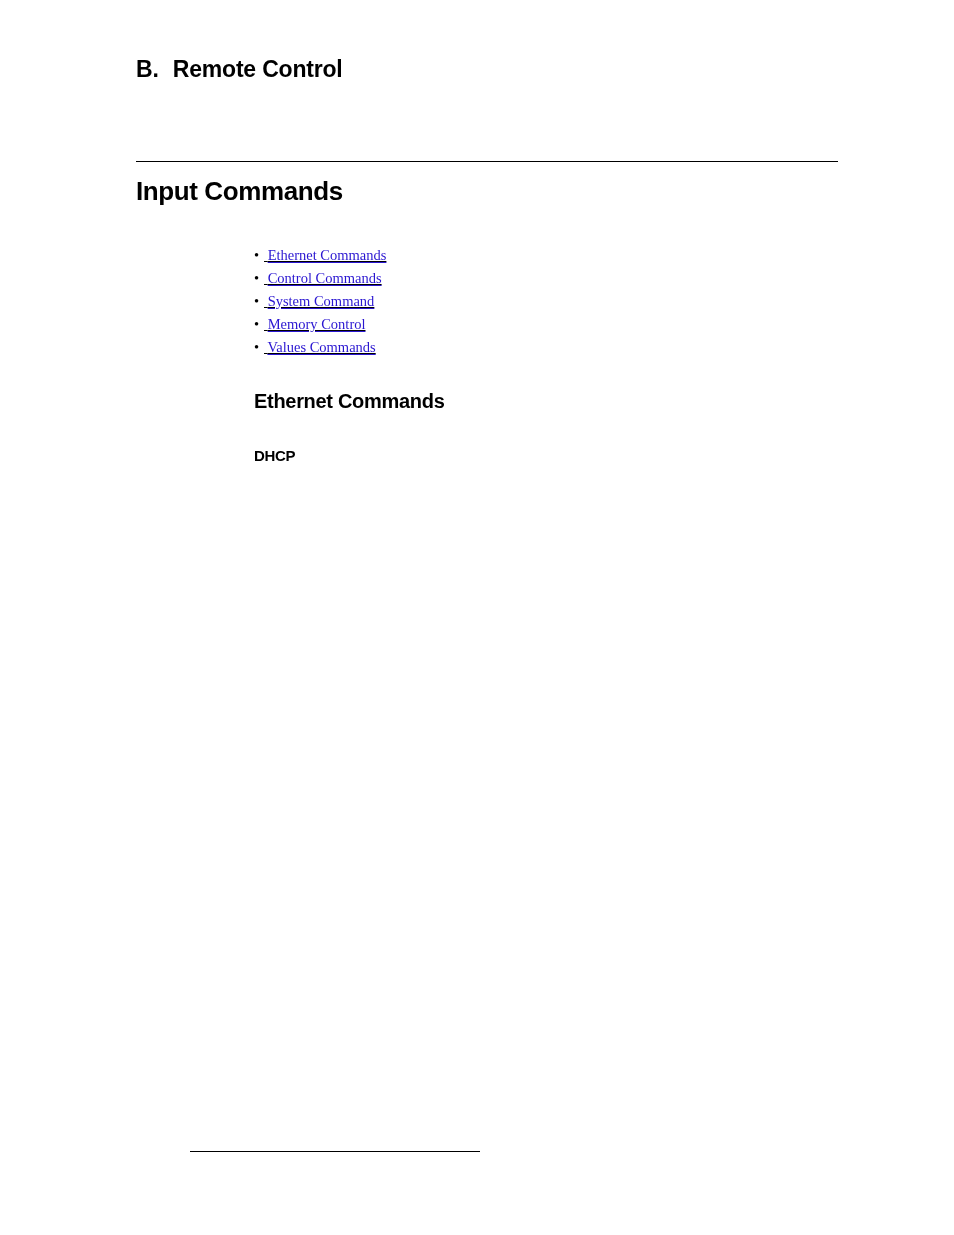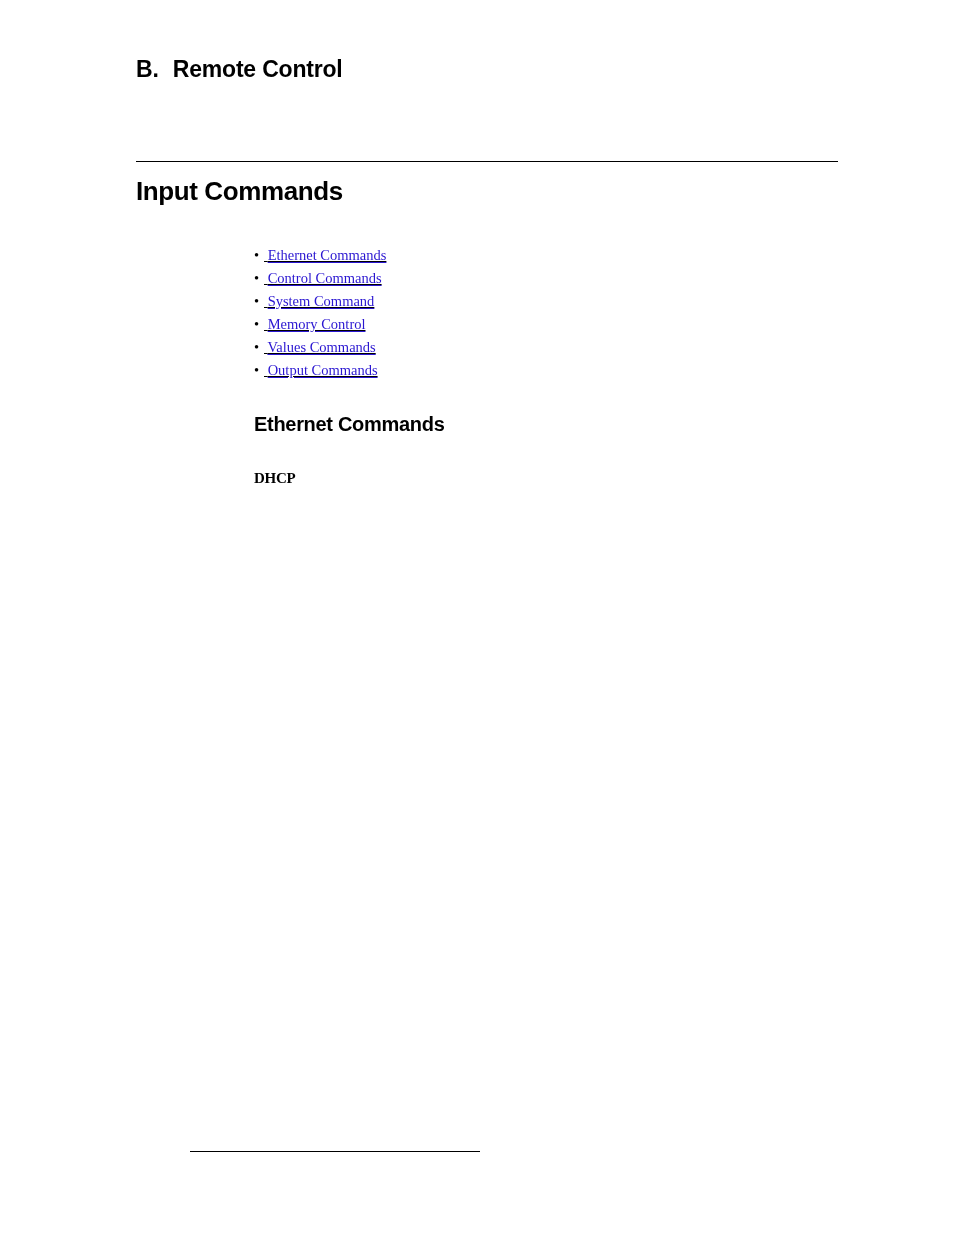--- a/index.html
+++ b/index.html
@@ -62,21 +62,21 @@
     margin-left: 118px;
   }
   .h2 {
     font-family: Verdana, Geneva, sans-serif;
     font-size: 20px;
     font-weight: 700;
     letter-spacing: -0.3px;
     margin: 34px 0 0 0;
   }
   .h3 {
-    font-family: Liberation Serif, serif;
+    font-family: Liberation Sans, sans-serif;
     font-size: 15px;
     font-weight: 700;
     letter-spacing: -0.3px;
     margin: 34px 0 6px 0;
   }
   .body-text, .cmd-line, .cmd-values {
     font-size: 14.5px;
     line-height: 1.45;
     color: #fff; 
   }
@@ -116,24 +116,20 @@
       <a class="link">System Command</a>
     </div>
     <div class="toc-entry">
       <span class="bullet">• </span>
       <a class="link">Memory Control</a>
     </div>
     <div class="toc-entry">
       <span class="bullet">• </span>
       <a class="link">Values Commands</a>
     </div>
-    <div class="toc-entry">
-      <span class="bullet">• </span>
-      <a class="link">Output Commands</a>
-    </div>
   </div>
 
   <div class="indent-block">
     <h2 class="h2">Ethernet Commands</h2>
 
     <h3 class="h3">DHCP</h3>
     <div class="body-text">Enable or disable the DHCP setting.</div>
     <div class="cmd-line">Command:   DHCP␣[value]</div>
     <div class="cmd-values">
       <span>Values:</span>

